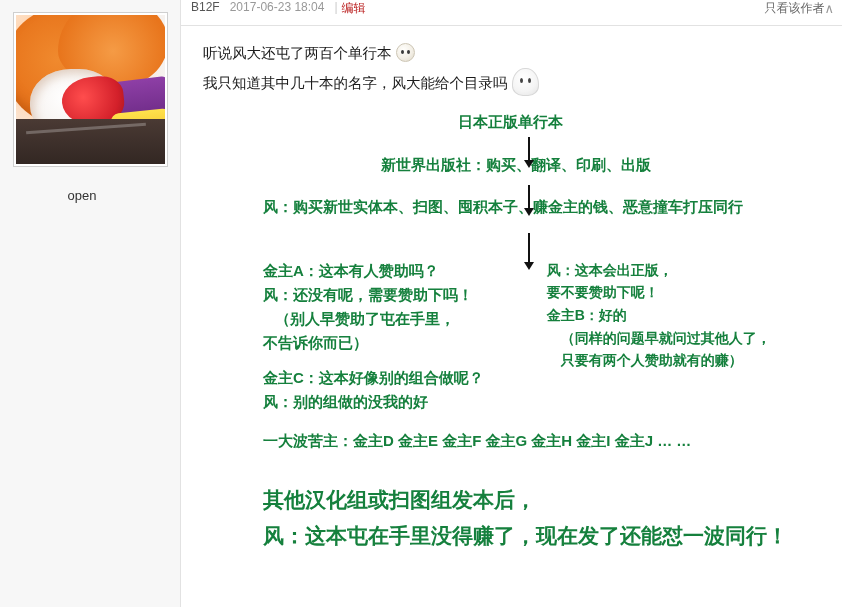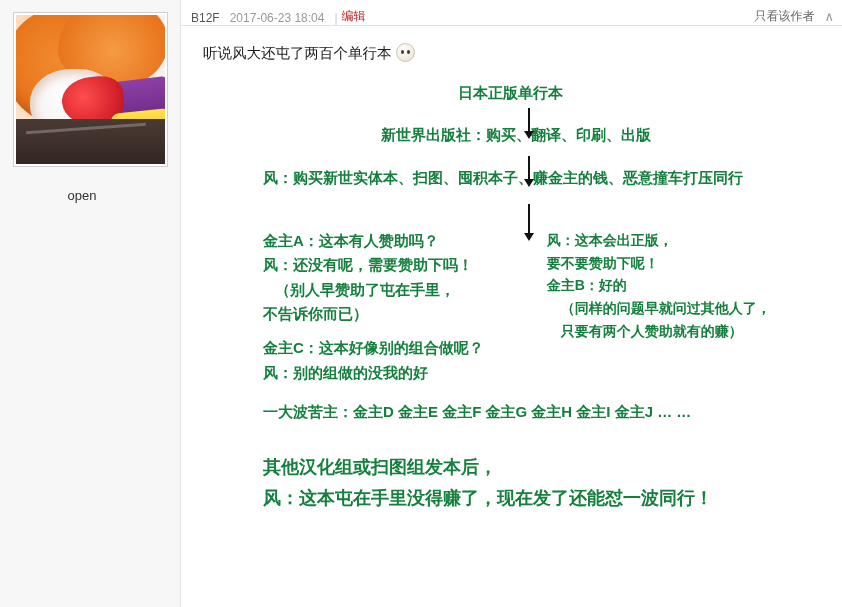--- a/index.html
+++ b/index.html
@@ -116,36 +116,35 @@
   
   .header {
     position: absolute;
     left: 181px; top: 0;
     width: 661px; height: 26px;
     border-bottom: 1px solid #e2e2e2;
     background: #ffffff;
     font-size: 12px;
     color: #888888;
     display: flex;
-    align-items: flex-end;
+    align-items: flex-start;
     padding: 0 8px 0 10px;
   }
   .floor {
     color: #555555;
     margin-right: 10px;
     font-weight: normal;
   }
   .timestamp { color: #999999; margin-right: 10px; }
   .divider-pipe { color: #cccccc; margin-right: 4px; }
   .edit-link { color: #b91c1c; cursor: pointer; }
   .header-right {
     margin-left: auto;
     display: flex;
     align-items: center;
-    gap: 10px;
   }
   .author-only { color: #666666; cursor: pointer; }
   .up-icon { color: #999999; font-size: 13px; }
   
   .post {
     position: absolute;
     left: 181px; top: 26px;
     width: 661px; height: 581px;
     background: #ffffff;
     padding: 14px 27px 0 22px;
@@ -247,21 +246,21 @@
     margin-top: 14px;
     margin-left: 60px;
     font-weight: bold;
     font-size: 15px;
     line-height: 1.7;
   }
   .tail-block {
     margin-top: 28px;
     margin-left: 60px;
     font-weight: bold;
-    font-size: 18px;
+    font-size: 21px;
     line-height: 1.7;
   }
 </style>
 </head>
 <body>
 
 <div class="page">
 
   <div class="left-col">
     <div class="avatar-box">
@@ -290,20 +289,23 @@
       <span class="up-icon">∧</span>
     </span>
   </div>
 
   <div class="post">
 
     <div class="line">
       <span>听说风大还屯了两百个单行本</span><span class="emoji-egg"></span>
     </div>
 
+    <div class="line">
+      <span>我只知道其中几十本的名字，风大能给个目录吗</span><span class="emoji-ghost"></span>
+    </div>
 
     <div class="flow">
       <div class="arrow arrow-1"></div>
       <div class="arrow arrow-2"></div>
       <div class="arrow arrow-3"></div>
 
       <div class="flow-row f-title">日本正版单行本</div>
       <div class="flow-row f-pub">新世界出版社：购买、翻译、印刷、出版</div>
       <div class="flow-row f-feng">风：购买新世实体本、扫图、囤积本子、赚金主的钱、恶意撞车打压同行</div>
 

